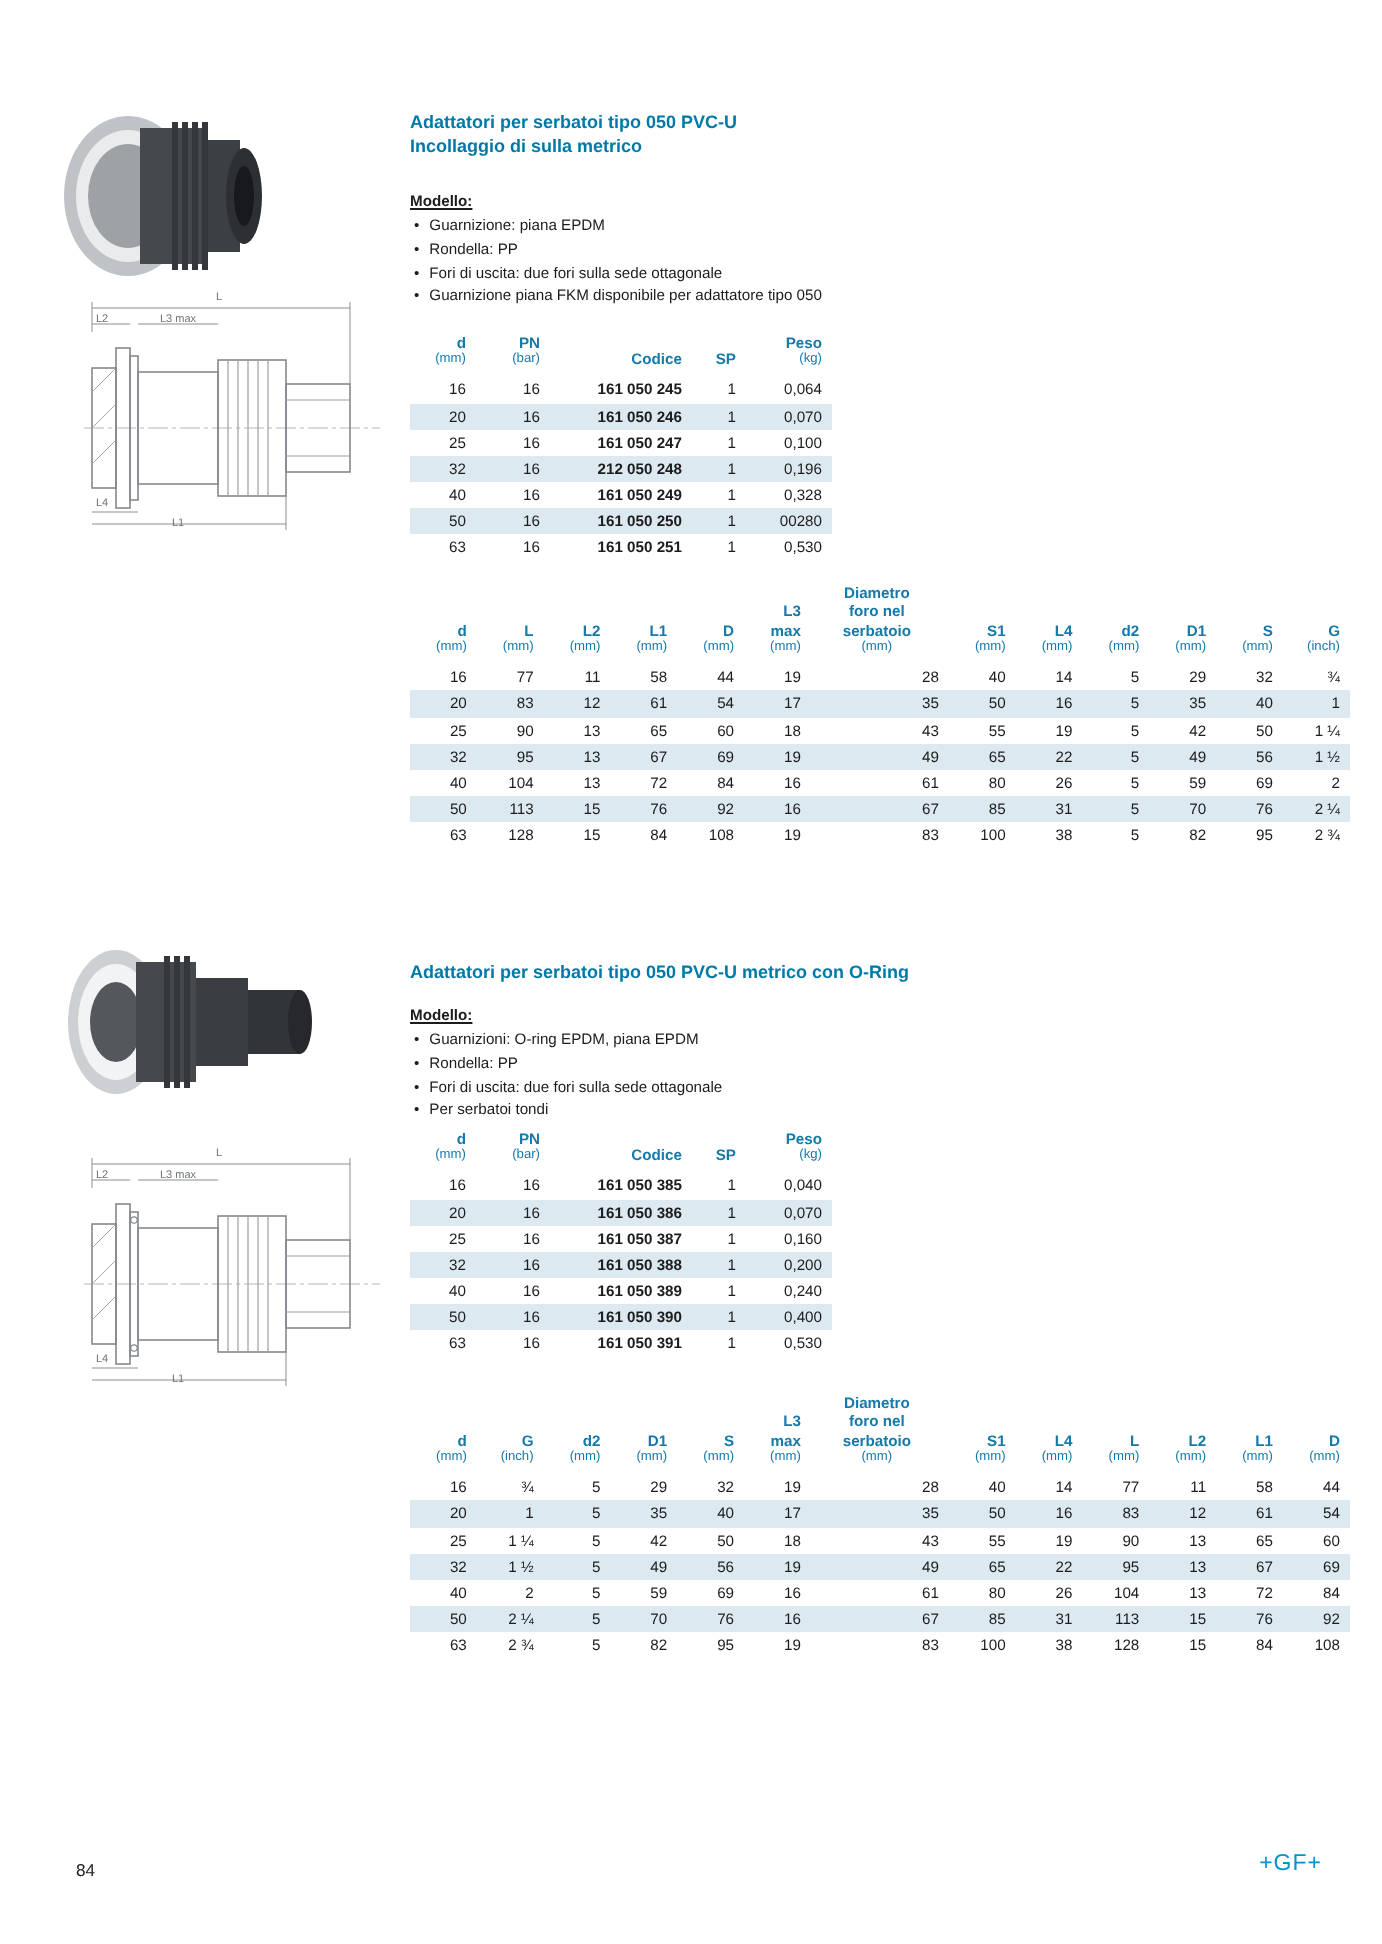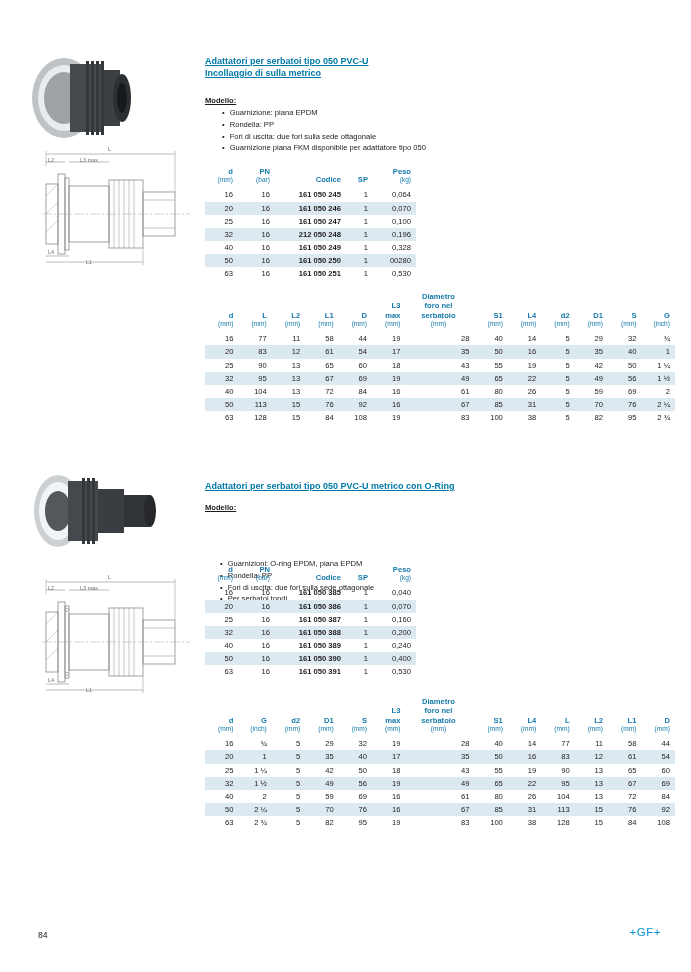--- a/index.html
+++ b/index.html
@@ -3,21 +3,21 @@
 <meta charset="utf-8">
 <style>
   html,body{margin:0;padding:0;}
   body{
     width:691px;height:972px;position:relative;background:#ffffff;
     font-family:"Liberation Sans", sans-serif;color:#1c1c1c;overflow:hidden;
   }
   .abs{position:absolute;}
 
   
-  .sec-title{color:#0079a8;font-weight:bold;font-size:9px;line-height:1.35;text-decoration:underline;}
+  .sec-title{color:#0079a8;font-weight:bold;font-size:9px;line-height:1.35;}
   .modello{font-weight:bold;font-size:7.6px;text-decoration:underline;}
   .bullets{margin:0;padding:0 0 0 2px;list-style:none;font-size:7.6px;line-height:1.55;}
   .bullets li{white-space:nowrap;}
   .bullets li::before{content:"•";margin-right:5px;}
 
   
   .gftable{border-collapse:collapse;table-layout:fixed;font-size:7.6px;color:#1c1c1c;}
   .gftable th{color:#1579aa;text-align:right;vertical-align:bottom;padding:0 5px 4px 2px;font-weight:bold;}
   .th-label{white-space:pre-line;font-size:7.6px;line-height:1.25;}
   .th-unit{font-size:6.6px;font-weight:normal;line-height:1.2;}
@@ -46,24 +46,24 @@
   .d2{left:40px;top:578px;}
   .dl{position:absolute;font-size:5.5px;color:#6d7276;line-height:1;}
   .dl-l2{left:8px;top:8px;}
   .dl-l3{left:40px;top:8px;}
   .dl-l{left:68px;top:-3px;}
   .dl-l1{left:46px;top:110px;}
   .dl-l4{left:8px;top:100px;}
 
   .t1{left:205px;top:55px;}
   .m1{left:205px;top:96px;}
-  .b1{left:220px;top:107px;}
+  .b1{left:205px;top:107px;}
   .t2{left:205px;top:468px;margin-top:12px;}
   .m2{left:205px;top:503px;}
-  .b2{left:218px;top:514px;margin-top:44px;}
+  .b2{left:205px;top:514px;}
 
   .page-number{left:38px;top:930px;font-size:8.6px;}
   .gf-logo{right:30px;top:926px;color:#0093d0;font-weight:normal;font-size:11.5px;letter-spacing:.5px;}
 </style>
 </head>
 <body>
 
 <div>
 
   <div class="abs photo1">

